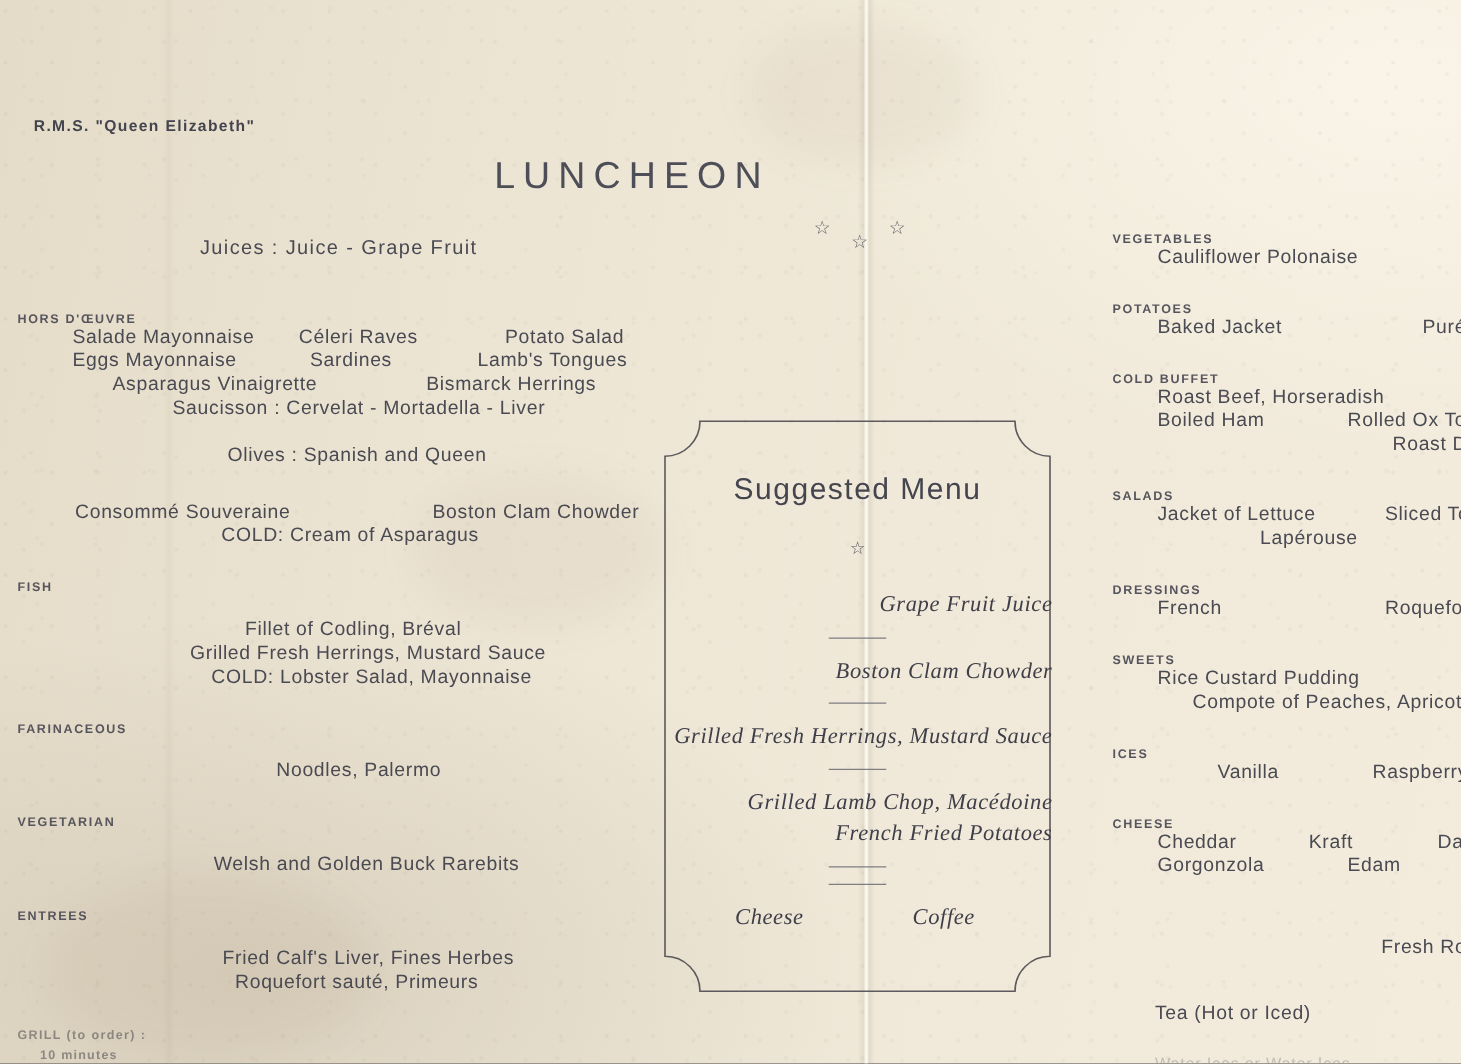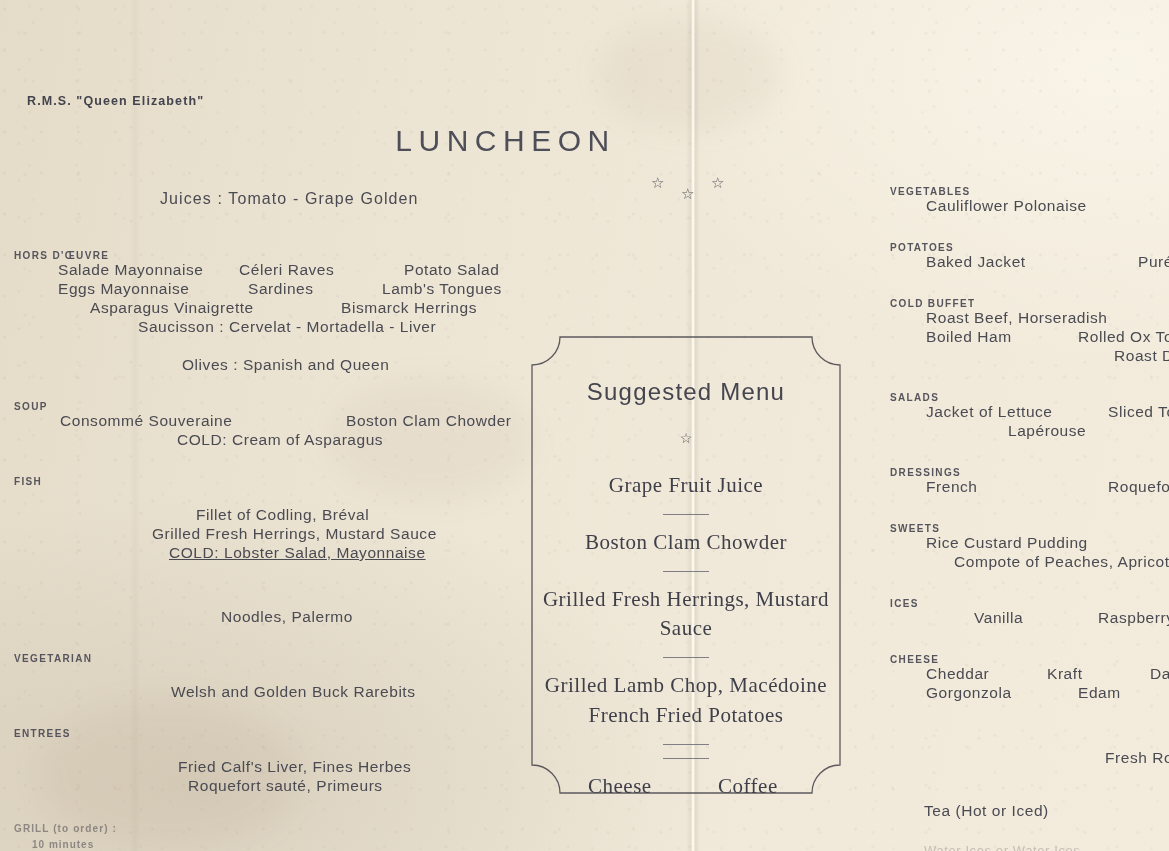--- a/index.html
+++ b/index.html
@@ -165,24 +165,26 @@
     color: #45454f;
   }
   .card-star {
     margin-top: 25px;
     font-size: 14px;
     line-height: 1;
     color: #55555e;
   }
   .card-item {
     font-family: "Liberation Serif", serif;
-    font-size: 21px;
+    font-style: italic;
+    font-size: 18px;
     letter-spacing: .5px;
     color: #3f3f49;
     line-height: 1.42;
+    text-align: right;
   }
   .card-item.first { margin-top: 26px; }
   .rule {
     width: 46px;
     height: 1px;
     background: #6b6b73;
     margin: 13px auto;
     opacity: .85;
   }
   .two-col {
@@ -257,21 +259,21 @@
   <div class="luncheon">
     <span class="luncheon-inner">LUNCHEON</span>
   </div>
 
   <div class="stars-row">
     <span class="star s1">☆</span>
     <span class="star s2">☆</span>
     <span class="star s3">☆</span>
   </div>
 
-  <div class="juices">Juices :   Tomato - Grape Golden</div>
+  <div class="juices">Juices :   Juice - Grape Fruit</div>
 
   <div class="col col-left" id="left-col">
       <div class="section" style="margin-bottom: 26px;">
         <div class="sec-head">HORS D'ŒUVRE</div>
         <div class="sec-lines">
           <div class="ln line" style="height: 19px;">
             <span class="seg" style="left: 44px;">Salade  Mayonnaise</span>
             <span class="seg" style="left: 225px;">Céleri  Raves</span>
             <span class="seg" style="left: 390px;">Potato  Salad</span>
           </div>
@@ -287,21 +289,20 @@
           <div class="ln line" style="height: 19px;">
             <span class="seg" style="left: 124px;">Saucisson :  Cervelat - Mortadella - Liver</span>
           </div>
           <div class="ln line" style="height: 19px;"></div>
           <div class="ln line" style="height: 19px;">
             <span class="seg" style="left: 168px;">Olives :   Spanish  and  Queen</span>
           </div>
         </div>
       </div>
       <div class="section" style="margin-bottom: 26px;">
-        <div class="sec-head">SOUP</div>
         <div class="sec-lines">
           <div class="ln line" style="height: 19px;">
             <span class="seg" style="left: 46px;">Consommé Souveraine</span>
             <span class="seg" style="left: 332px;">Boston  Clam  Chowder</span>
           </div>
           <div class="ln line" style="height: 19px;">
             <span class="seg" style="left: 163px;">COLD:   Cream  of  Asparagus</span>
           </div>
         </div>
       </div>
@@ -309,25 +310,26 @@
         <div class="sec-head">FISH</div>
         <div class="sec-lines">
           <div class="ln line" style="height: 19px;"></div>
           <div class="ln line" style="height: 19px;">
             <span class="seg" style="left: 182px;">Fillet of Codling, Bréval</span>
           </div>
           <div class="ln line" style="height: 19px;">
             <span class="seg" style="left: 138px;">Grilled Fresh Herrings, Mustard Sauce</span>
           </div>
           <div class="ln line" style="height: 19px;">
-            <span class="seg" style="left: 155px; text-decoration: underline;">COLD:   Lobster Salad, Mayonnaise</span>
-          </div>
-        </div>
-      </div>
-      <div class="section" style="margin-bottom: 26px;">
+            <span class="seg" style="left: 155px;">COLD:   Lobster Salad, Mayonnaise</span>
+          </div>
+        </div>
+      </div>
+      <div class="section" style="margin-bottom: 26px;">
+        <div class="sec-head">FARINACEOUS</div>
         <div class="sec-lines">
           <div class="ln line" style="height: 19px;"></div>
           <div class="ln line" style="height: 19px;">
             <span class="seg" style="left: 207px;">Noodles, Palermo</span>
           </div>
         </div>
       </div>
       <div class="section" style="margin-bottom: 26px;">
         <div class="sec-head">VEGETARIAN</div>
         <div class="sec-lines">
@@ -460,21 +462,21 @@
           <div class="rule"></div>
           <div class="card-item">Grilled Fresh Herrings, Mustard Sauce</div>
           <div class="rule"></div>
           <div class="card-item">Grilled Lamb Chop, Macédoine</div>
           <div class="card-item">French  Fried  Potatoes</div>
           <div class="rule"></div>
           <div class="rule"></div>
         </div>
       <div class="two-col">
         <span class="seg card-item" style="left:58px;">Cheese</span>
-        <span class="seg card-item" style="left:188px;">Coffee</span>
+        <span class="seg card-item" style="left:200px;">Coffee</span>
       </div>
     </div>
   </div>
 
   <div class="grill">
     <div>GRILL  (to order) :</div>
     <div class="min">10  minutes</div>
   </div>
 
 </div>

